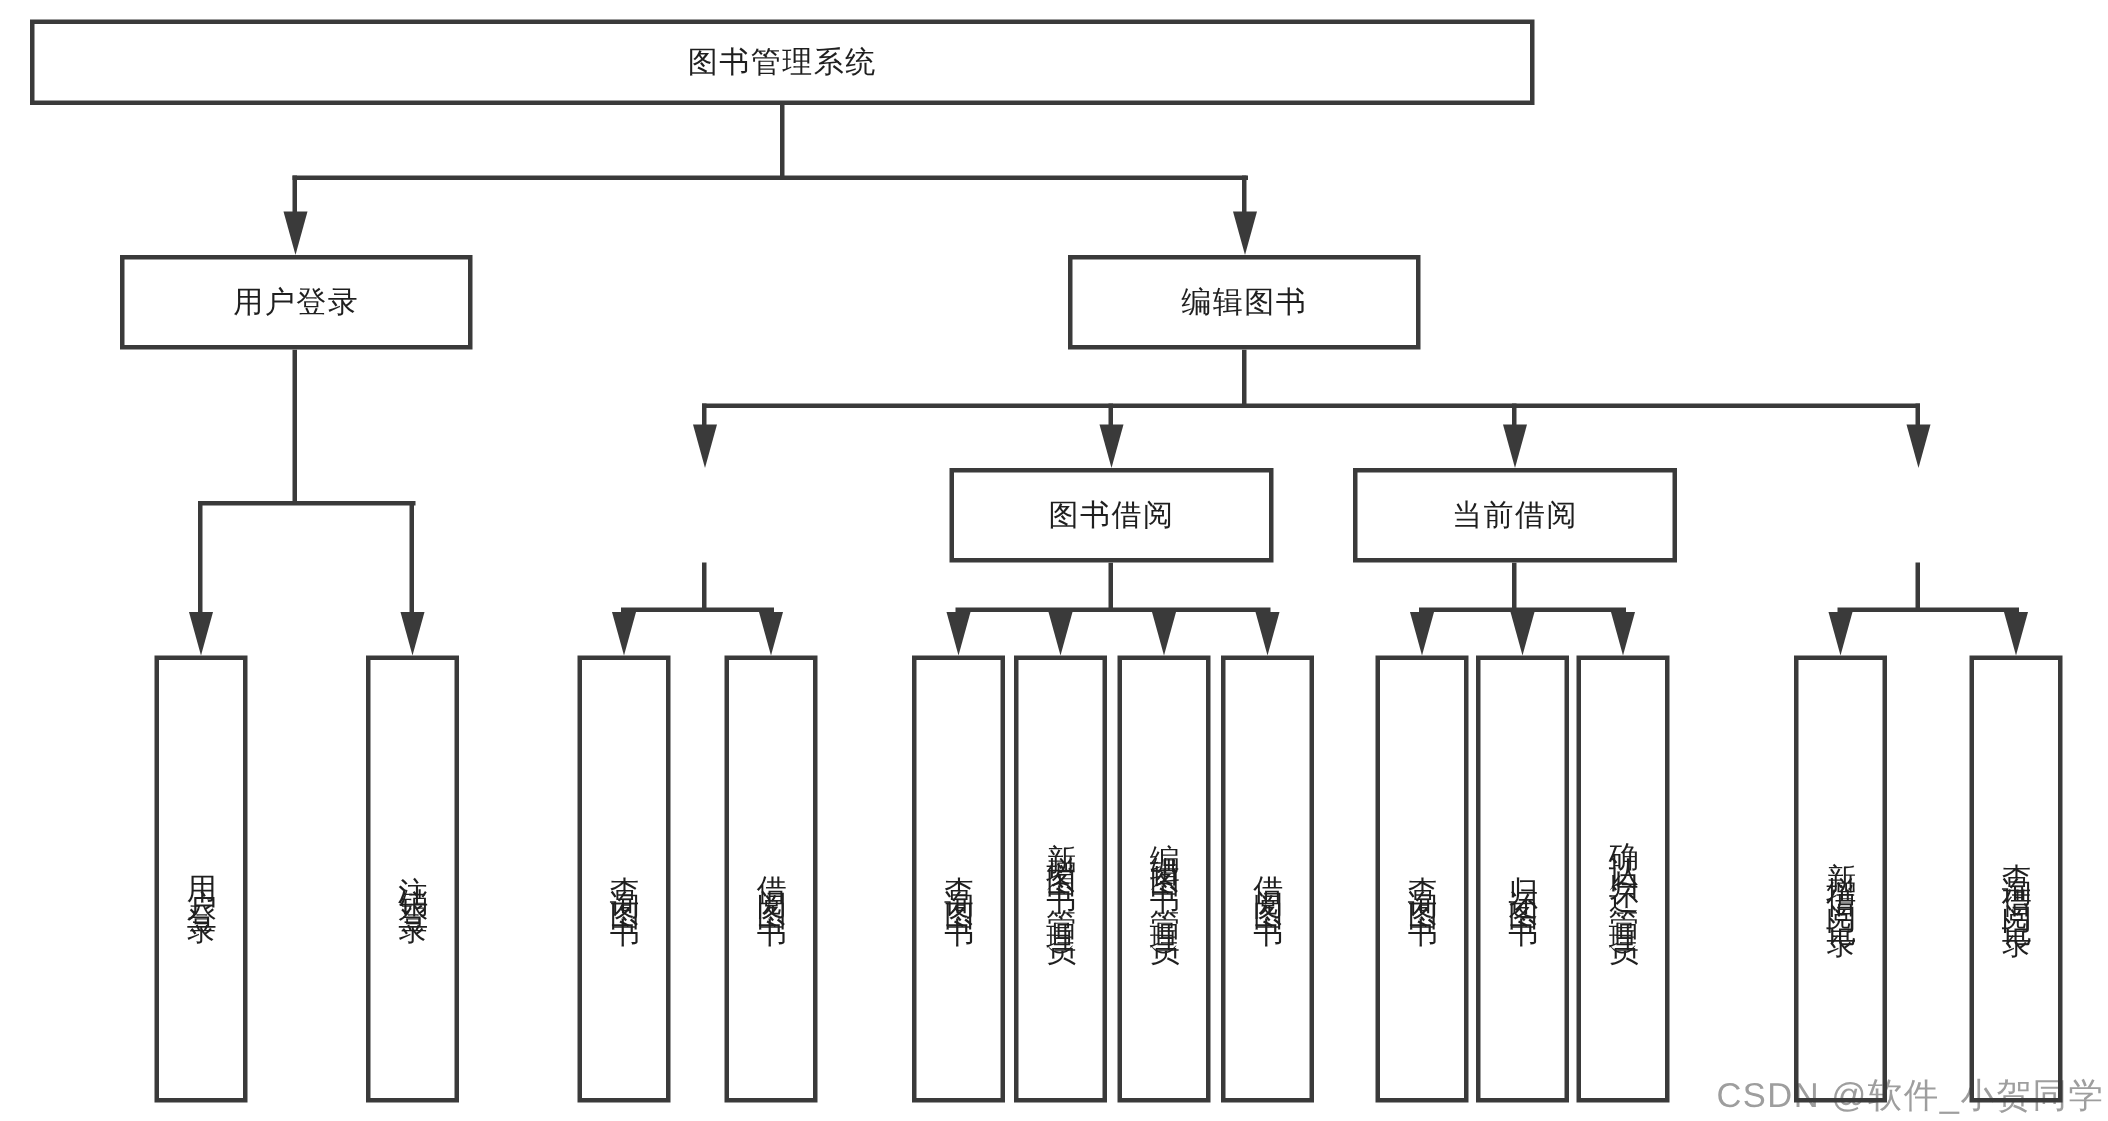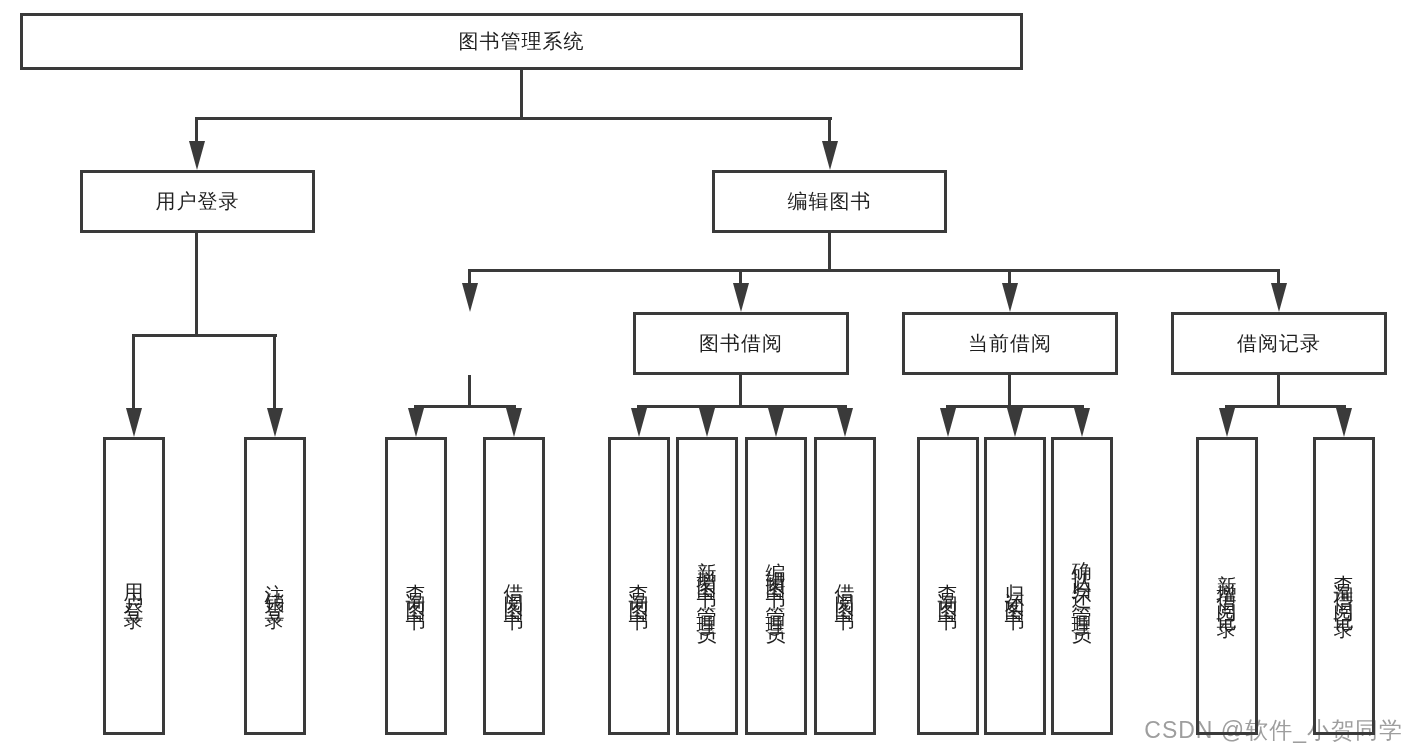--- a/index.html
+++ b/index.html
@@ -81,23 +81,20 @@
   </div>
   <div class="box" style="left:712px;top:170px;width:235px;height:63px">
     <span>编辑图书</span>
   </div>
 
   <div class="box" style="left:633px;top:312px;width:216px;height:63px">
     <span>图书借阅</span>
   </div>
   <div class="box" style="left:902px;top:312px;width:216px;height:63px">
     <span>当前借阅</span>
-  </div>
-  <div class="box" style="left:1171px;top:312px;width:216px;height:63px">
-    <span>借阅记录</span>
   </div>
 
   <div class="box leaf" style="left:103px;top:437px;width:62px;height:298px">
     <span>用户登录</span>
   </div>
   <div class="box leaf" style="left:244px;top:437px;width:62px;height:298px">
     <span>注销登录</span>
   </div>
   <div class="box leaf" style="left:385px;top:437px;width:62px;height:298px">
     <span>查询图书</span>

